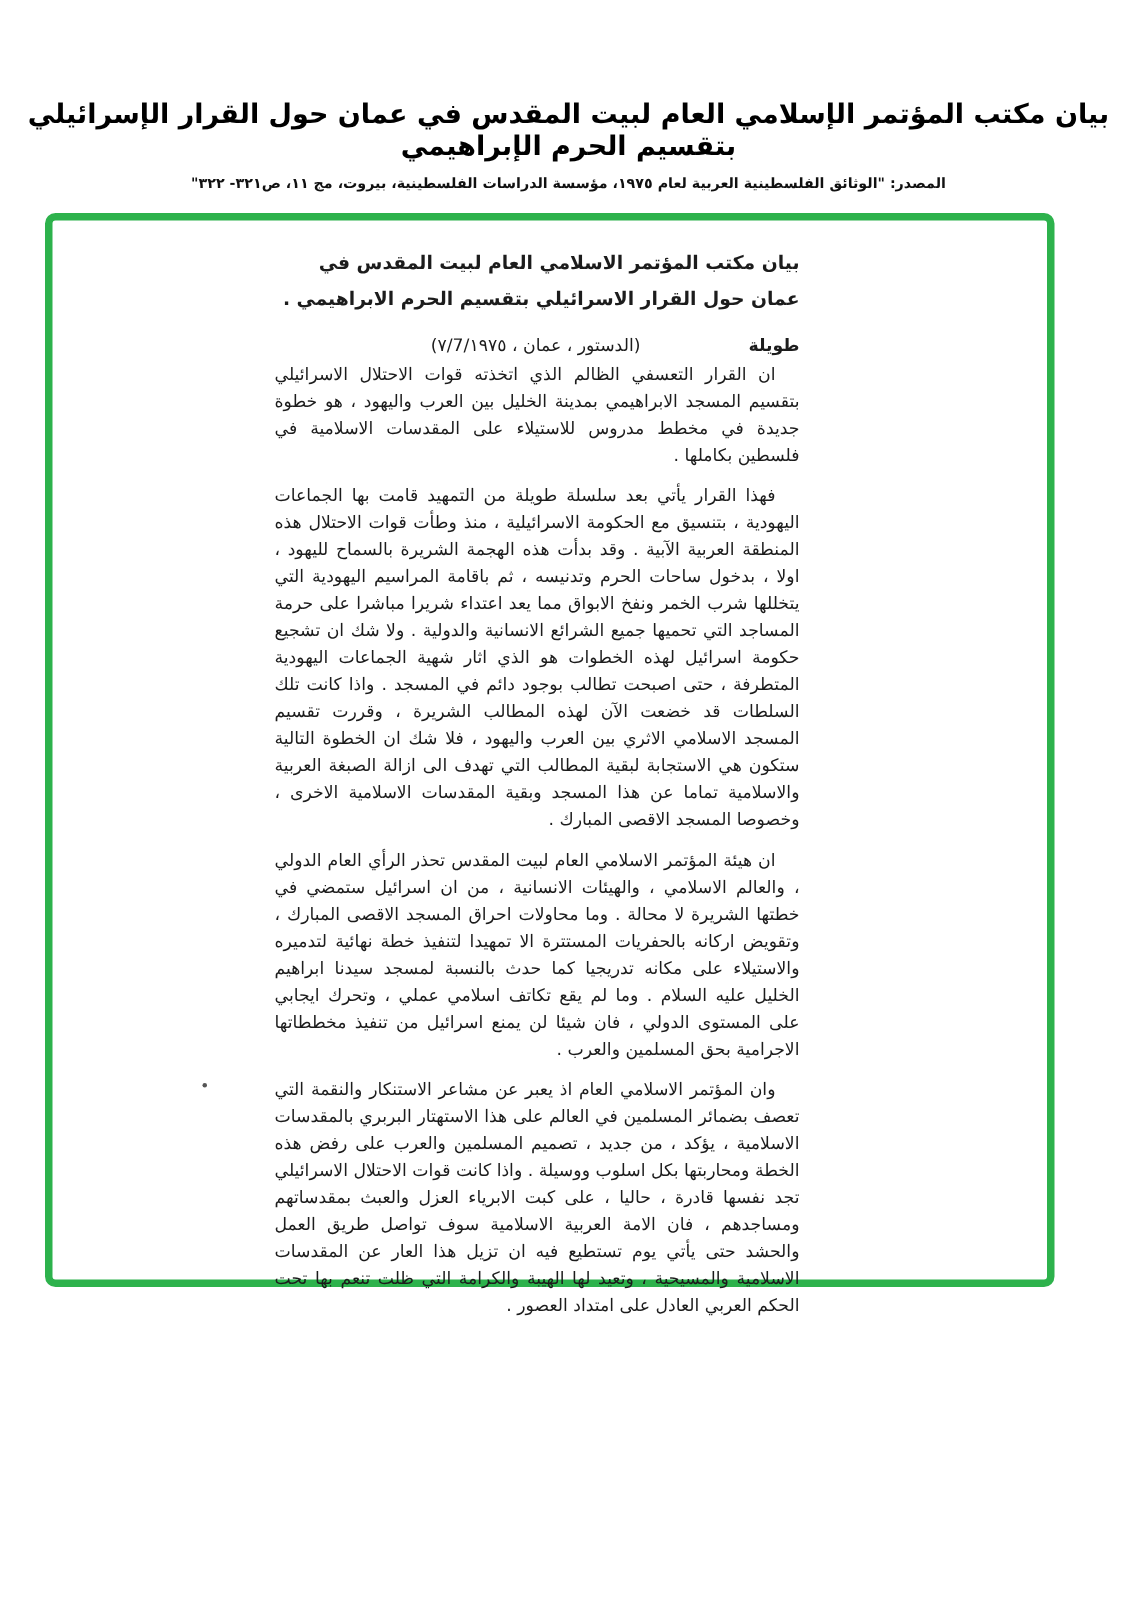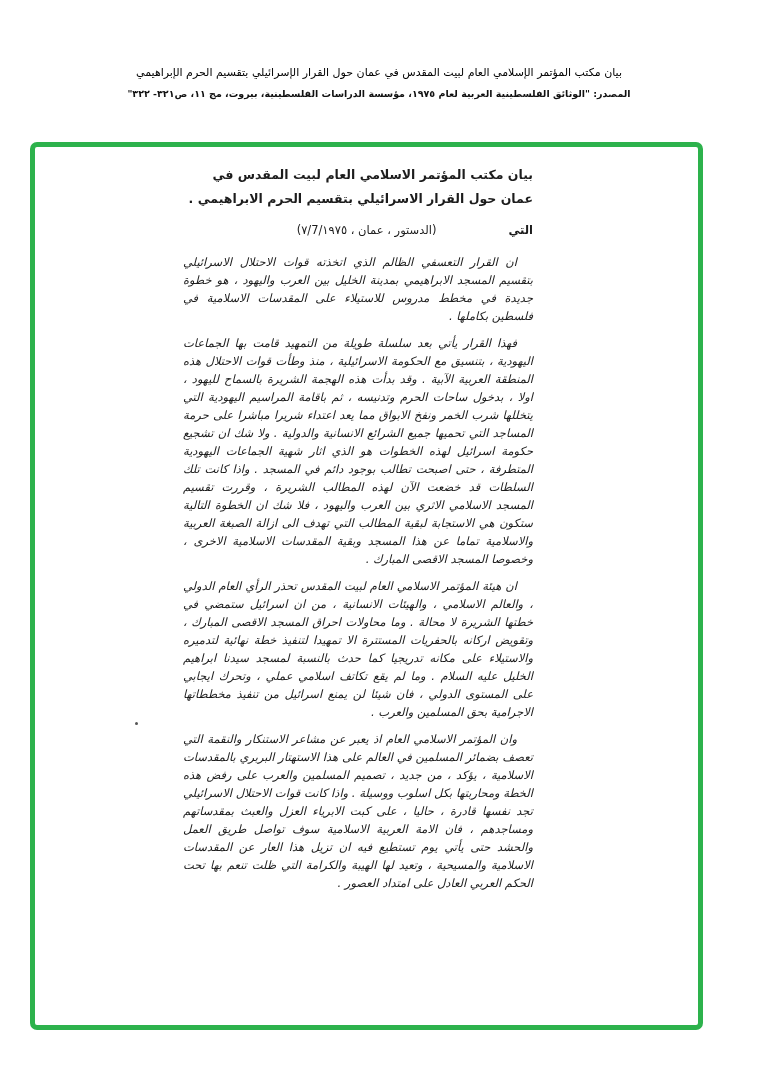--- a/index.html
+++ b/index.html
@@ -17,36 +17,36 @@
   .page-header {
     position: absolute;
     top: 66px;
     left: 0;
     width: 758px;
     text-align: center;
     direction: rtl;
     color: #000000;
   }
   .page-title {
-    font-size: 11px;
-    font-weight: normal;
+    font-size: 18px;
+    font-weight: bold;
     letter-spacing: 0.2px;
   }
   .page-source {
     font-size: 9.5px;
     font-weight: bold;
     margin-top: 9px;
     color: #111111;
   }
   .frame {
     position: absolute;
     left: 30px;
     top: 142px;
     width: 673px;
-    height: 888px;
+    height: 716px;
     border: 5px solid #2db24c;
     border-radius: 7px;
     background: #ffffff;
     box-sizing: border-box;
   }
   .doc {
     position: absolute;
     left: 148px;
     top: 16px;
     width: 350px;
@@ -63,22 +63,21 @@
     display: flex;
     align-items: baseline;
     gap: 72px;
     margin-top: 12px;
     font-size: 11.5px;
   }
   .dateline .place {
     font-weight: bold;
   }
   .paras {
-    margin-top: 16px;
-    font-style: italic;
+    margin-top: 3px;
   }
   .doc p {
     font-size: 11.5px;
     line-height: 18px;
     text-align: justify;
     text-indent: 16px;
     margin: 0 0 9px 0;
   }
   .speck {
     position: absolute;
@@ -95,21 +94,21 @@
 
 <div class="page-header">
   <div class="page-title">بيان مكتب المؤتمر الإسلامي العام لبيت المقدس في عمان حول القرار الإسرائيلي بتقسيم الحرم الإبراهيمي</div>
   <div class="page-source">المصدر: "الوثائق الفلسطينية العربية لعام ١٩٧٥، مؤسسة الدراسات الفلسطينية، بيروت، مج ١١، ص٣٢١- ٣٢٢"</div>
 </div>
 
 <div class="frame">
   <div class="doc">
     <div class="doc-heading">بيان مكتب المؤتمر الاسلامي العام لبيت المقدس في عمان حول القرار الاسرائيلي بتقسيم الحرم الابراهيمي .</div>
     <div class="dateline">
-      <span class="place">التي</span>
+      <span class="place">طويلة</span>
       <span class="src">(الدستور ، عمان ، ٧/7/١٩٧٥)</span>
     </div>
     <div class="paras">
       <p>ان القرار التعسفي الظالم الذي اتخذته قوات الاحتلال الاسرائيلي بتقسيم المسجد الابراهيمي بمدينة الخليل بين العرب واليهود ، هو خطوة جديدة في مخطط مدروس للاستيلاء على المقدسات الاسلامية في فلسطين بكاملها .</p>
       <p>فهذا القرار يأتي بعد سلسلة طويلة من التمهيد قامت بها الجماعات اليهودية ، بتنسيق مع الحكومة الاسرائيلية ، منذ وطأت قوات الاحتلال هذه المنطقة العربية الآبية . وقد بدأت هذه الهجمة الشريرة بالسماح لليهود ، اولا ، بدخول ساحات الحرم وتدنيسه ، ثم باقامة المراسيم اليهودية التي يتخللها شرب الخمر ونفخ الابواق مما يعد اعتداء شريرا مباشرا على حرمة المساجد التي تحميها جميع الشرائع الانسانية والدولية . ولا شك ان تشجيع حكومة اسرائيل لهذه الخطوات هو الذي اثار شهية الجماعات اليهودية المتطرفة ، حتى اصبحت تطالب بوجود دائم في المسجد . واذا كانت تلك السلطات قد خضعت الآن لهذه المطالب الشريرة ، وقررت تقسيم المسجد الاسلامي الاثري بين العرب واليهود ، فلا شك ان الخطوة التالية ستكون هي الاستجابة لبقية المطالب التي تهدف الى ازالة الصبغة العربية والاسلامية تماما عن هذا المسجد وبقية المقدسات الاسلامية الاخرى ، وخصوصا المسجد الاقصى المبارك .</p>
       <p>ان هيئة المؤتمر الاسلامي العام لبيت المقدس تحذر الرأي العام الدولي ، والعالم الاسلامي ، والهيئات الانسانية ، من ان اسرائيل ستمضي في خطتها الشريرة لا محالة . وما محاولات احراق المسجد الاقصى المبارك ، وتقويض اركانه بالحفريات المستترة الا تمهيدا لتنفيذ خطة نهائية لتدميره والاستيلاء على مكانه تدريجيا كما حدث بالنسبة لمسجد سيدنا ابراهيم الخليل عليه السلام . وما لم يقع تكاتف اسلامي عملي ، وتحرك ايجابي على المستوى الدولي ، فان شيئا لن يمنع اسرائيل من تنفيذ مخططاتها الاجرامية بحق المسلمين والعرب .</p>
       <p>وان المؤتمر الاسلامي العام اذ يعبر عن مشاعر الاستنكار والنقمة التي تعصف بضمائر المسلمين في العالم على هذا الاستهتار البربري بالمقدسات الاسلامية ، يؤكد ، من جديد ، تصميم المسلمين والعرب على رفض هذه الخطة ومحاربتها بكل اسلوب ووسيلة . واذا كانت قوات الاحتلال الاسرائيلي تجد نفسها قادرة ، حاليا ، على كبت الابرياء العزل والعبث بمقدساتهم ومساجدهم ، فان الامة العربية الاسلامية سوف تواصل طريق العمل والحشد حتى يأتي يوم تستطيع فيه ان تزيل هذا العار عن المقدسات الاسلامية والمسيحية ، وتعيد لها الهيبة والكرامة التي ظلت تنعم بها تحت الحكم العربي العادل على امتداد العصور .</p>
     </div>
   </div>
   <div class="speck"></div>

